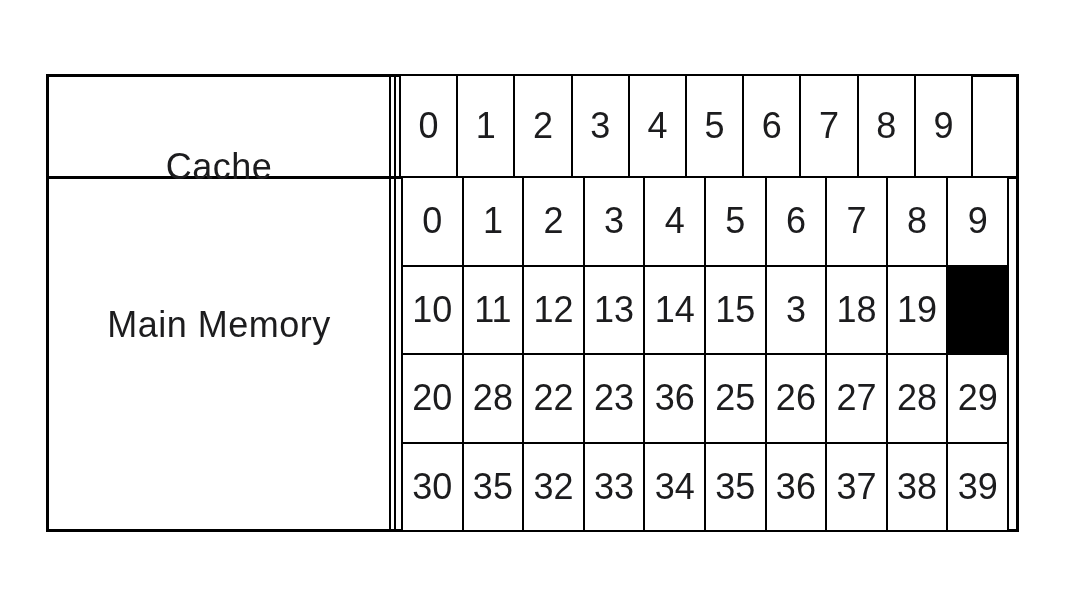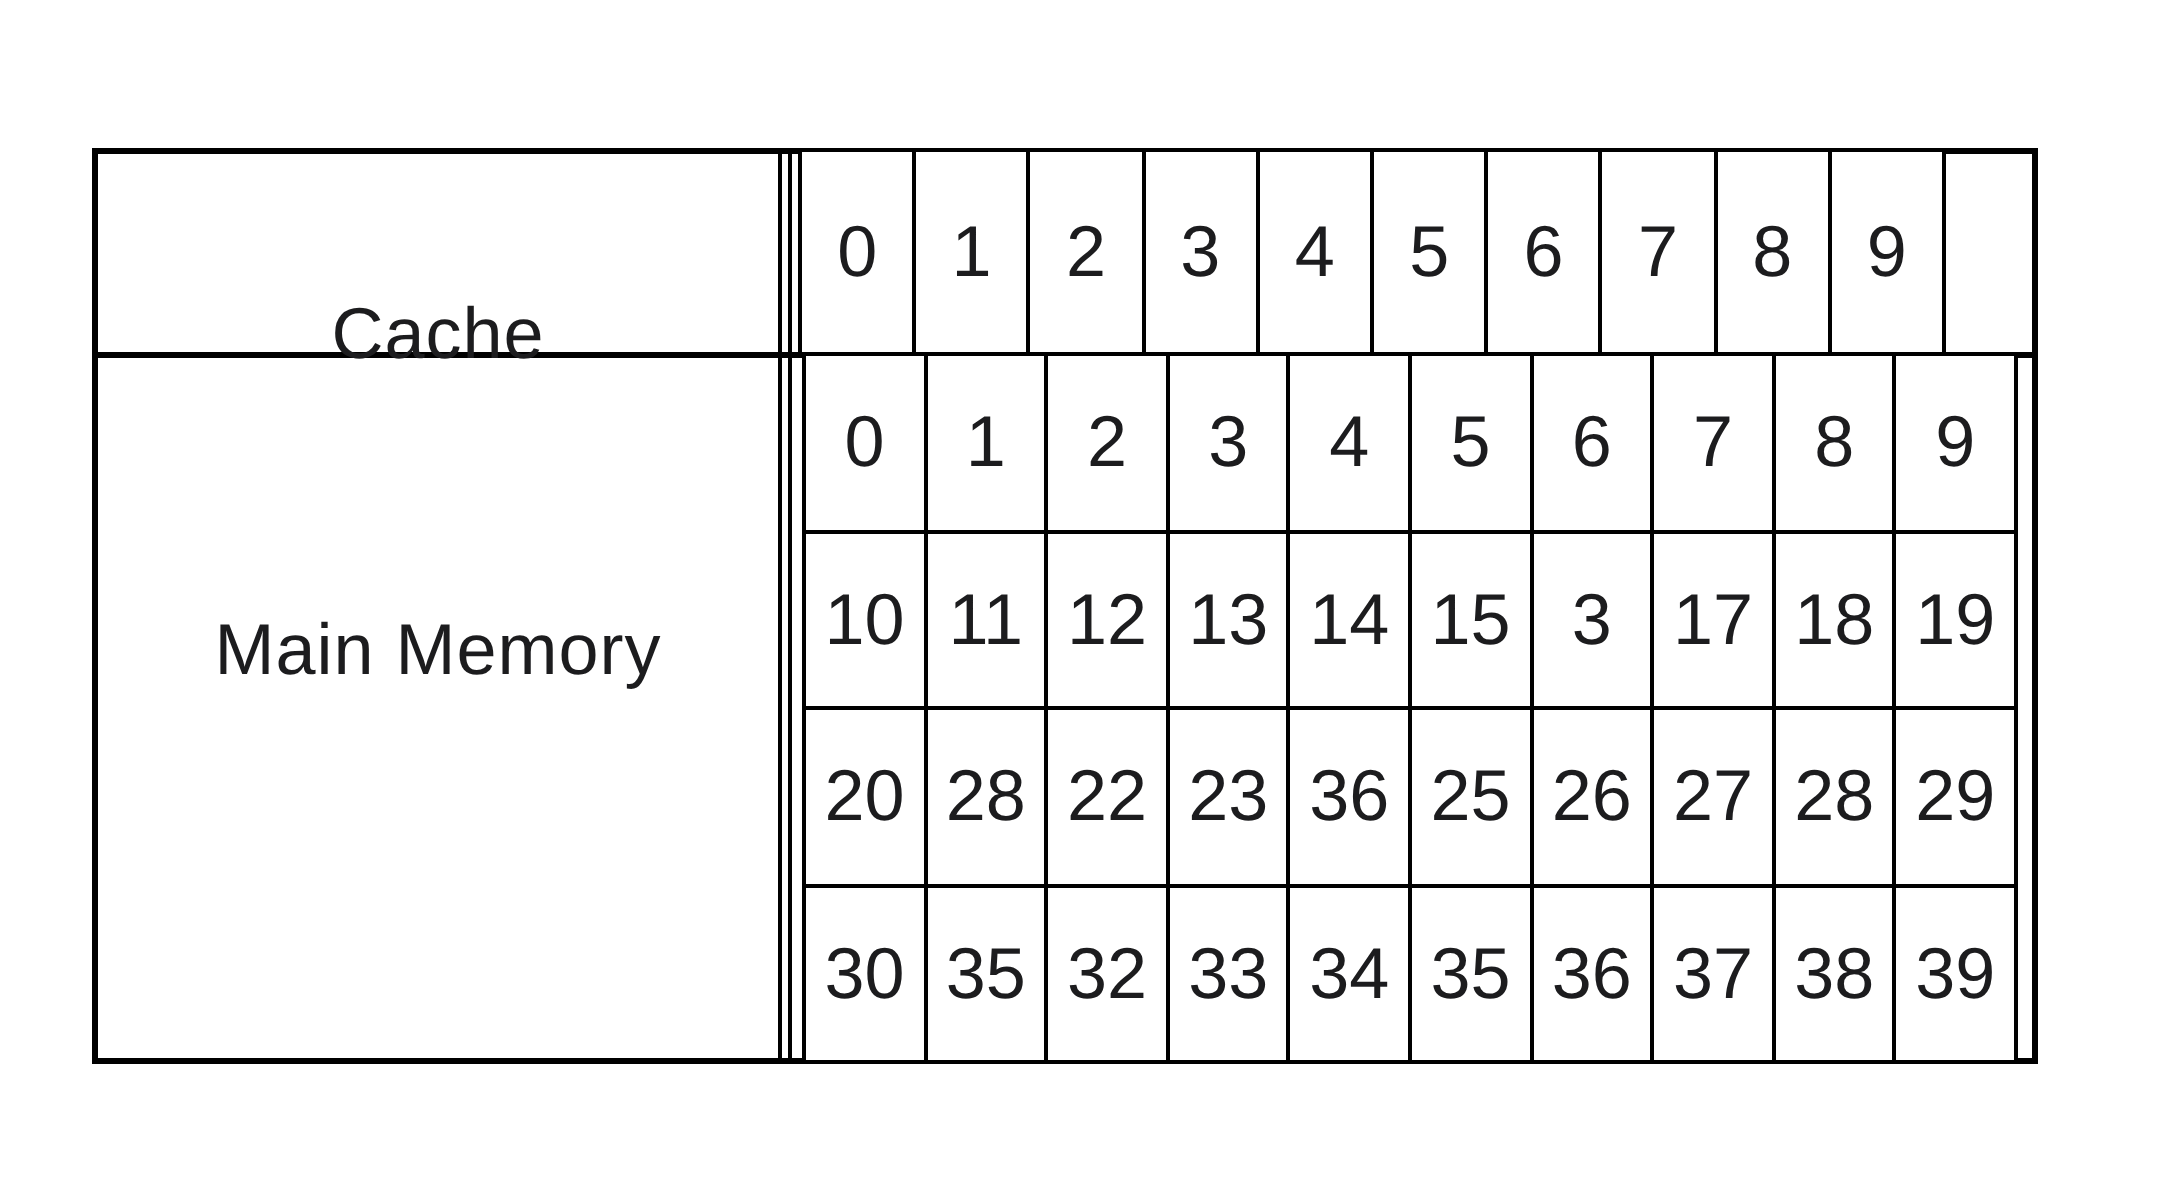--- a/index.html
+++ b/index.html
@@ -140,21 +140,20 @@
         <div class="cell">9</div>
       </div>
     <div class="memory-row">
         <div class="cell">10</div>
         <div class="cell">11</div>
         <div class="cell">12</div>
         <div class="cell">13</div>
         <div class="cell">14</div>
         <div class="cell">15</div>
         <div class="cell">3</div>
-        <div class="cell">17</div>
         <div class="cell">18</div>
         <div class="cell">19</div>
       </div>
     <div class="memory-row">
         <div class="cell">20</div>
         <div class="cell">28</div>
         <div class="cell">22</div>
         <div class="cell">23</div>
         <div class="cell">36</div>
         <div class="cell">25</div>

